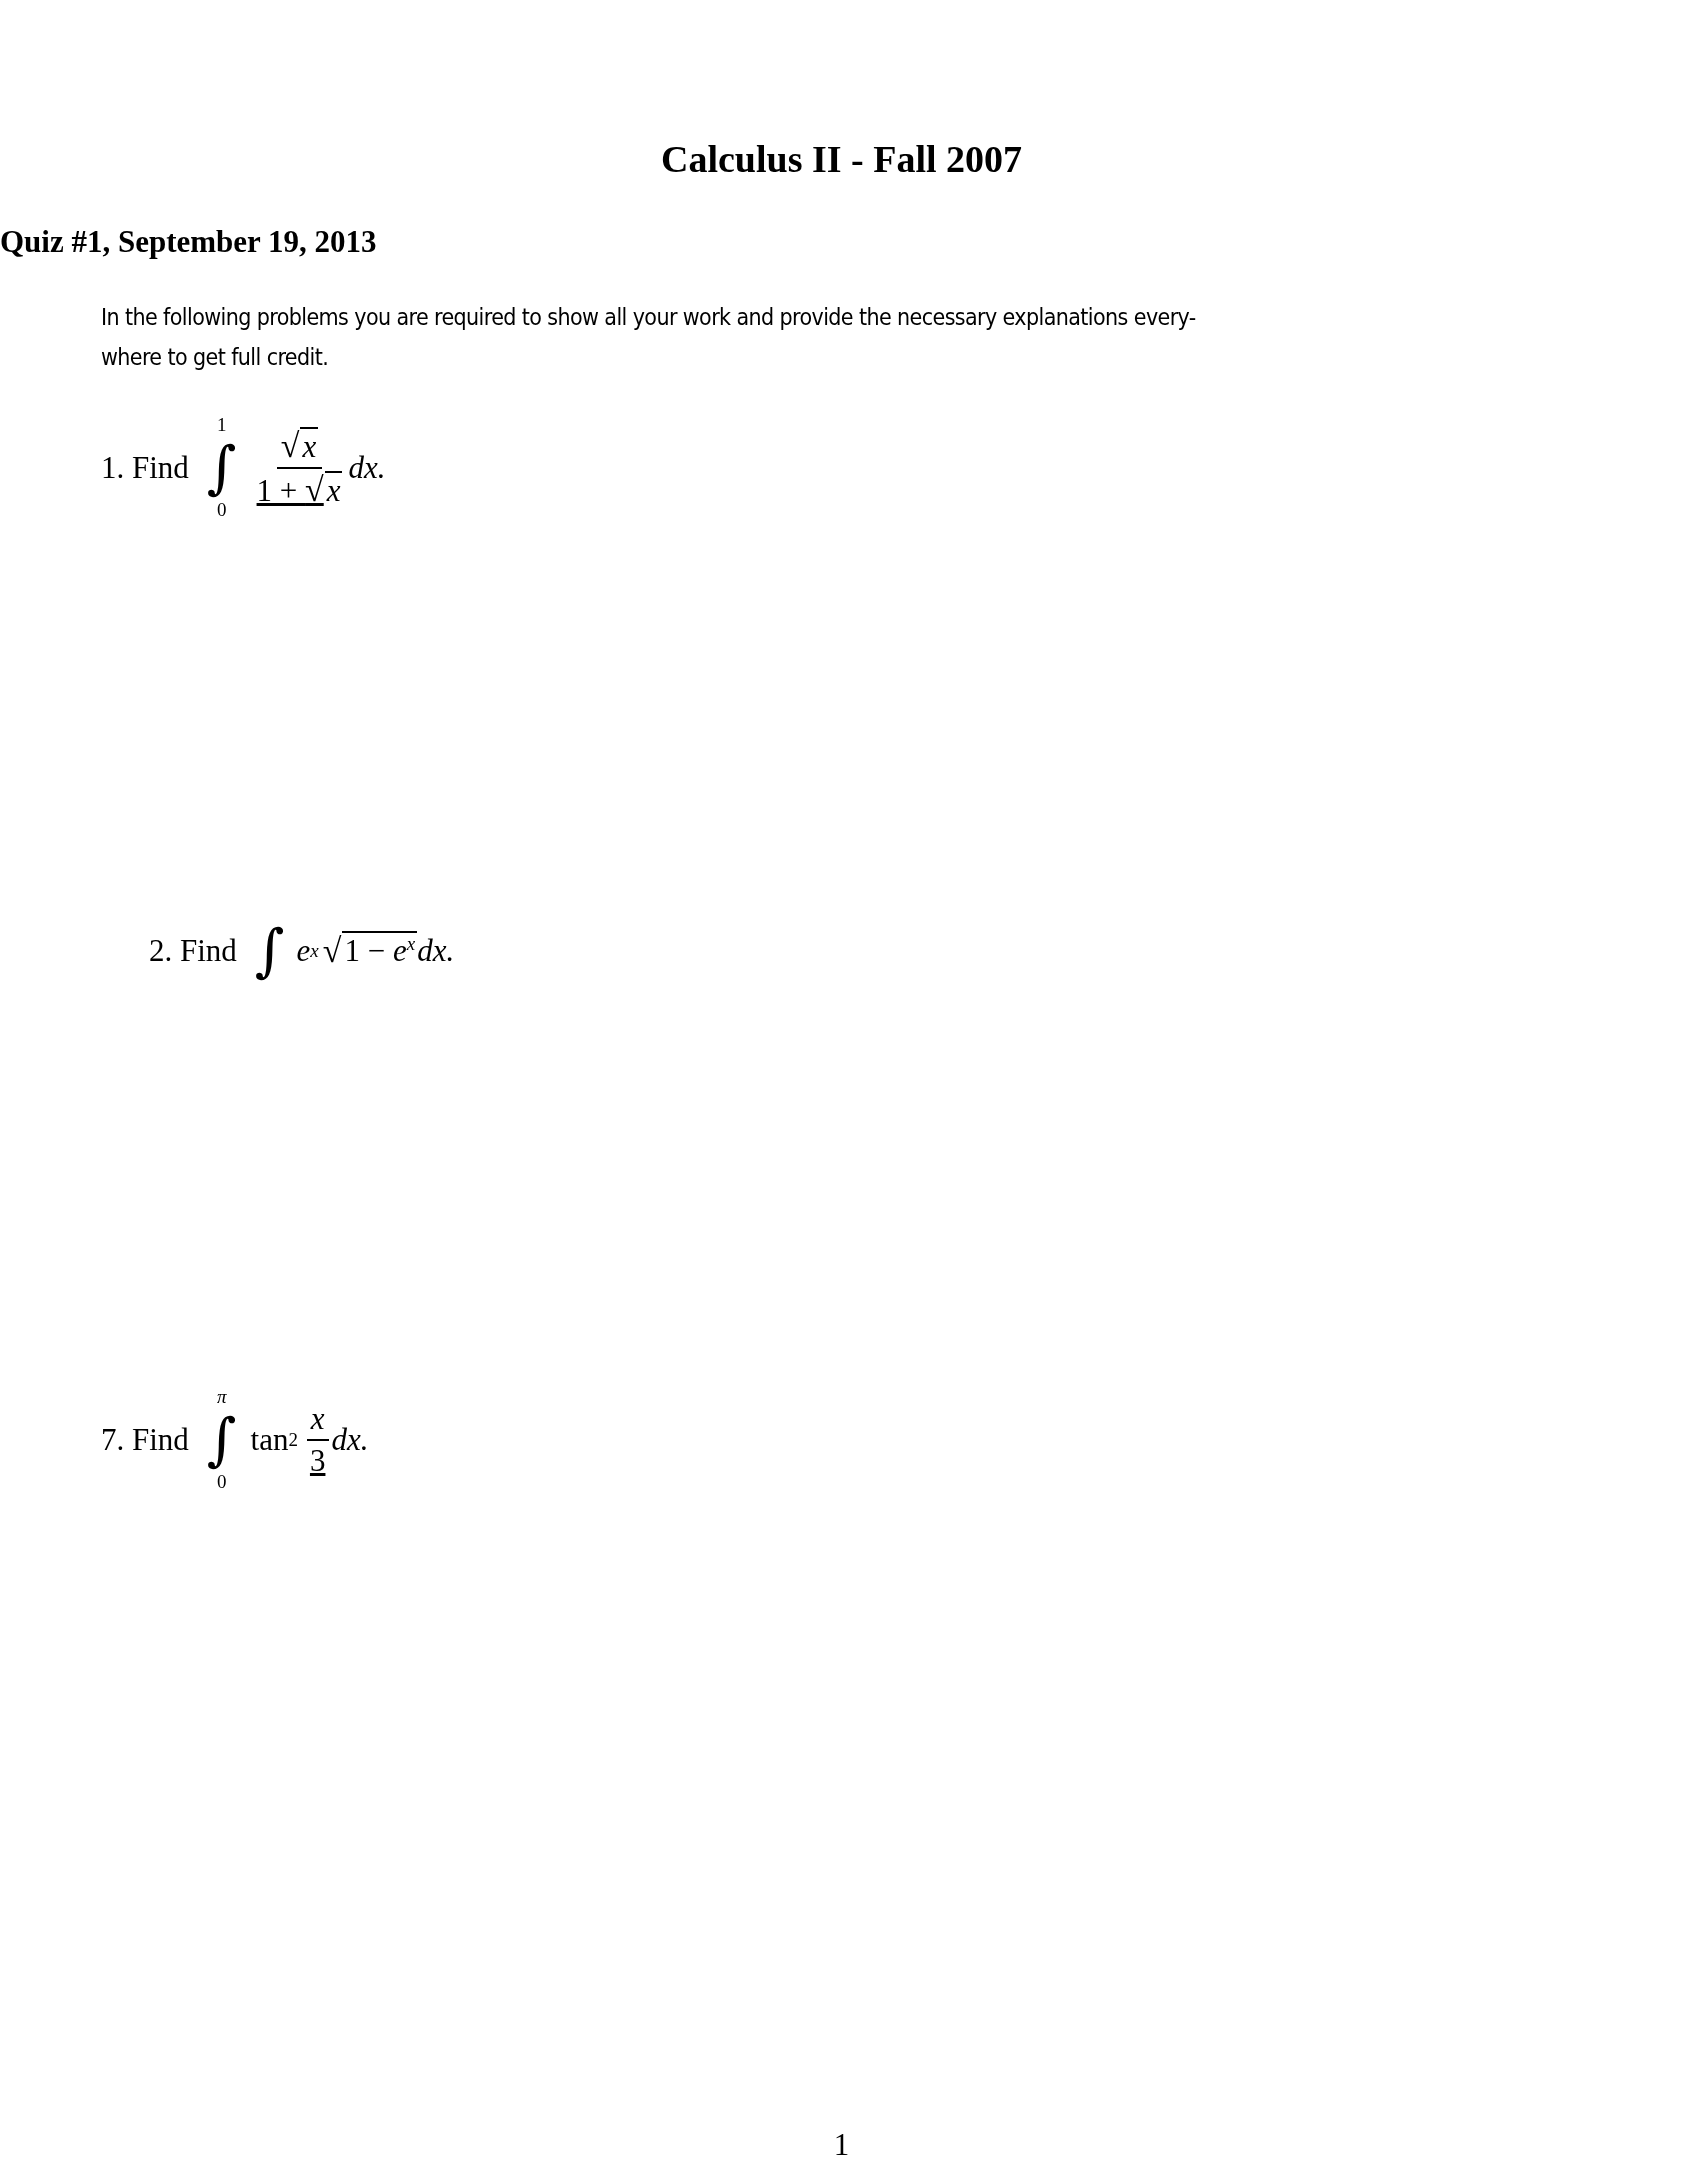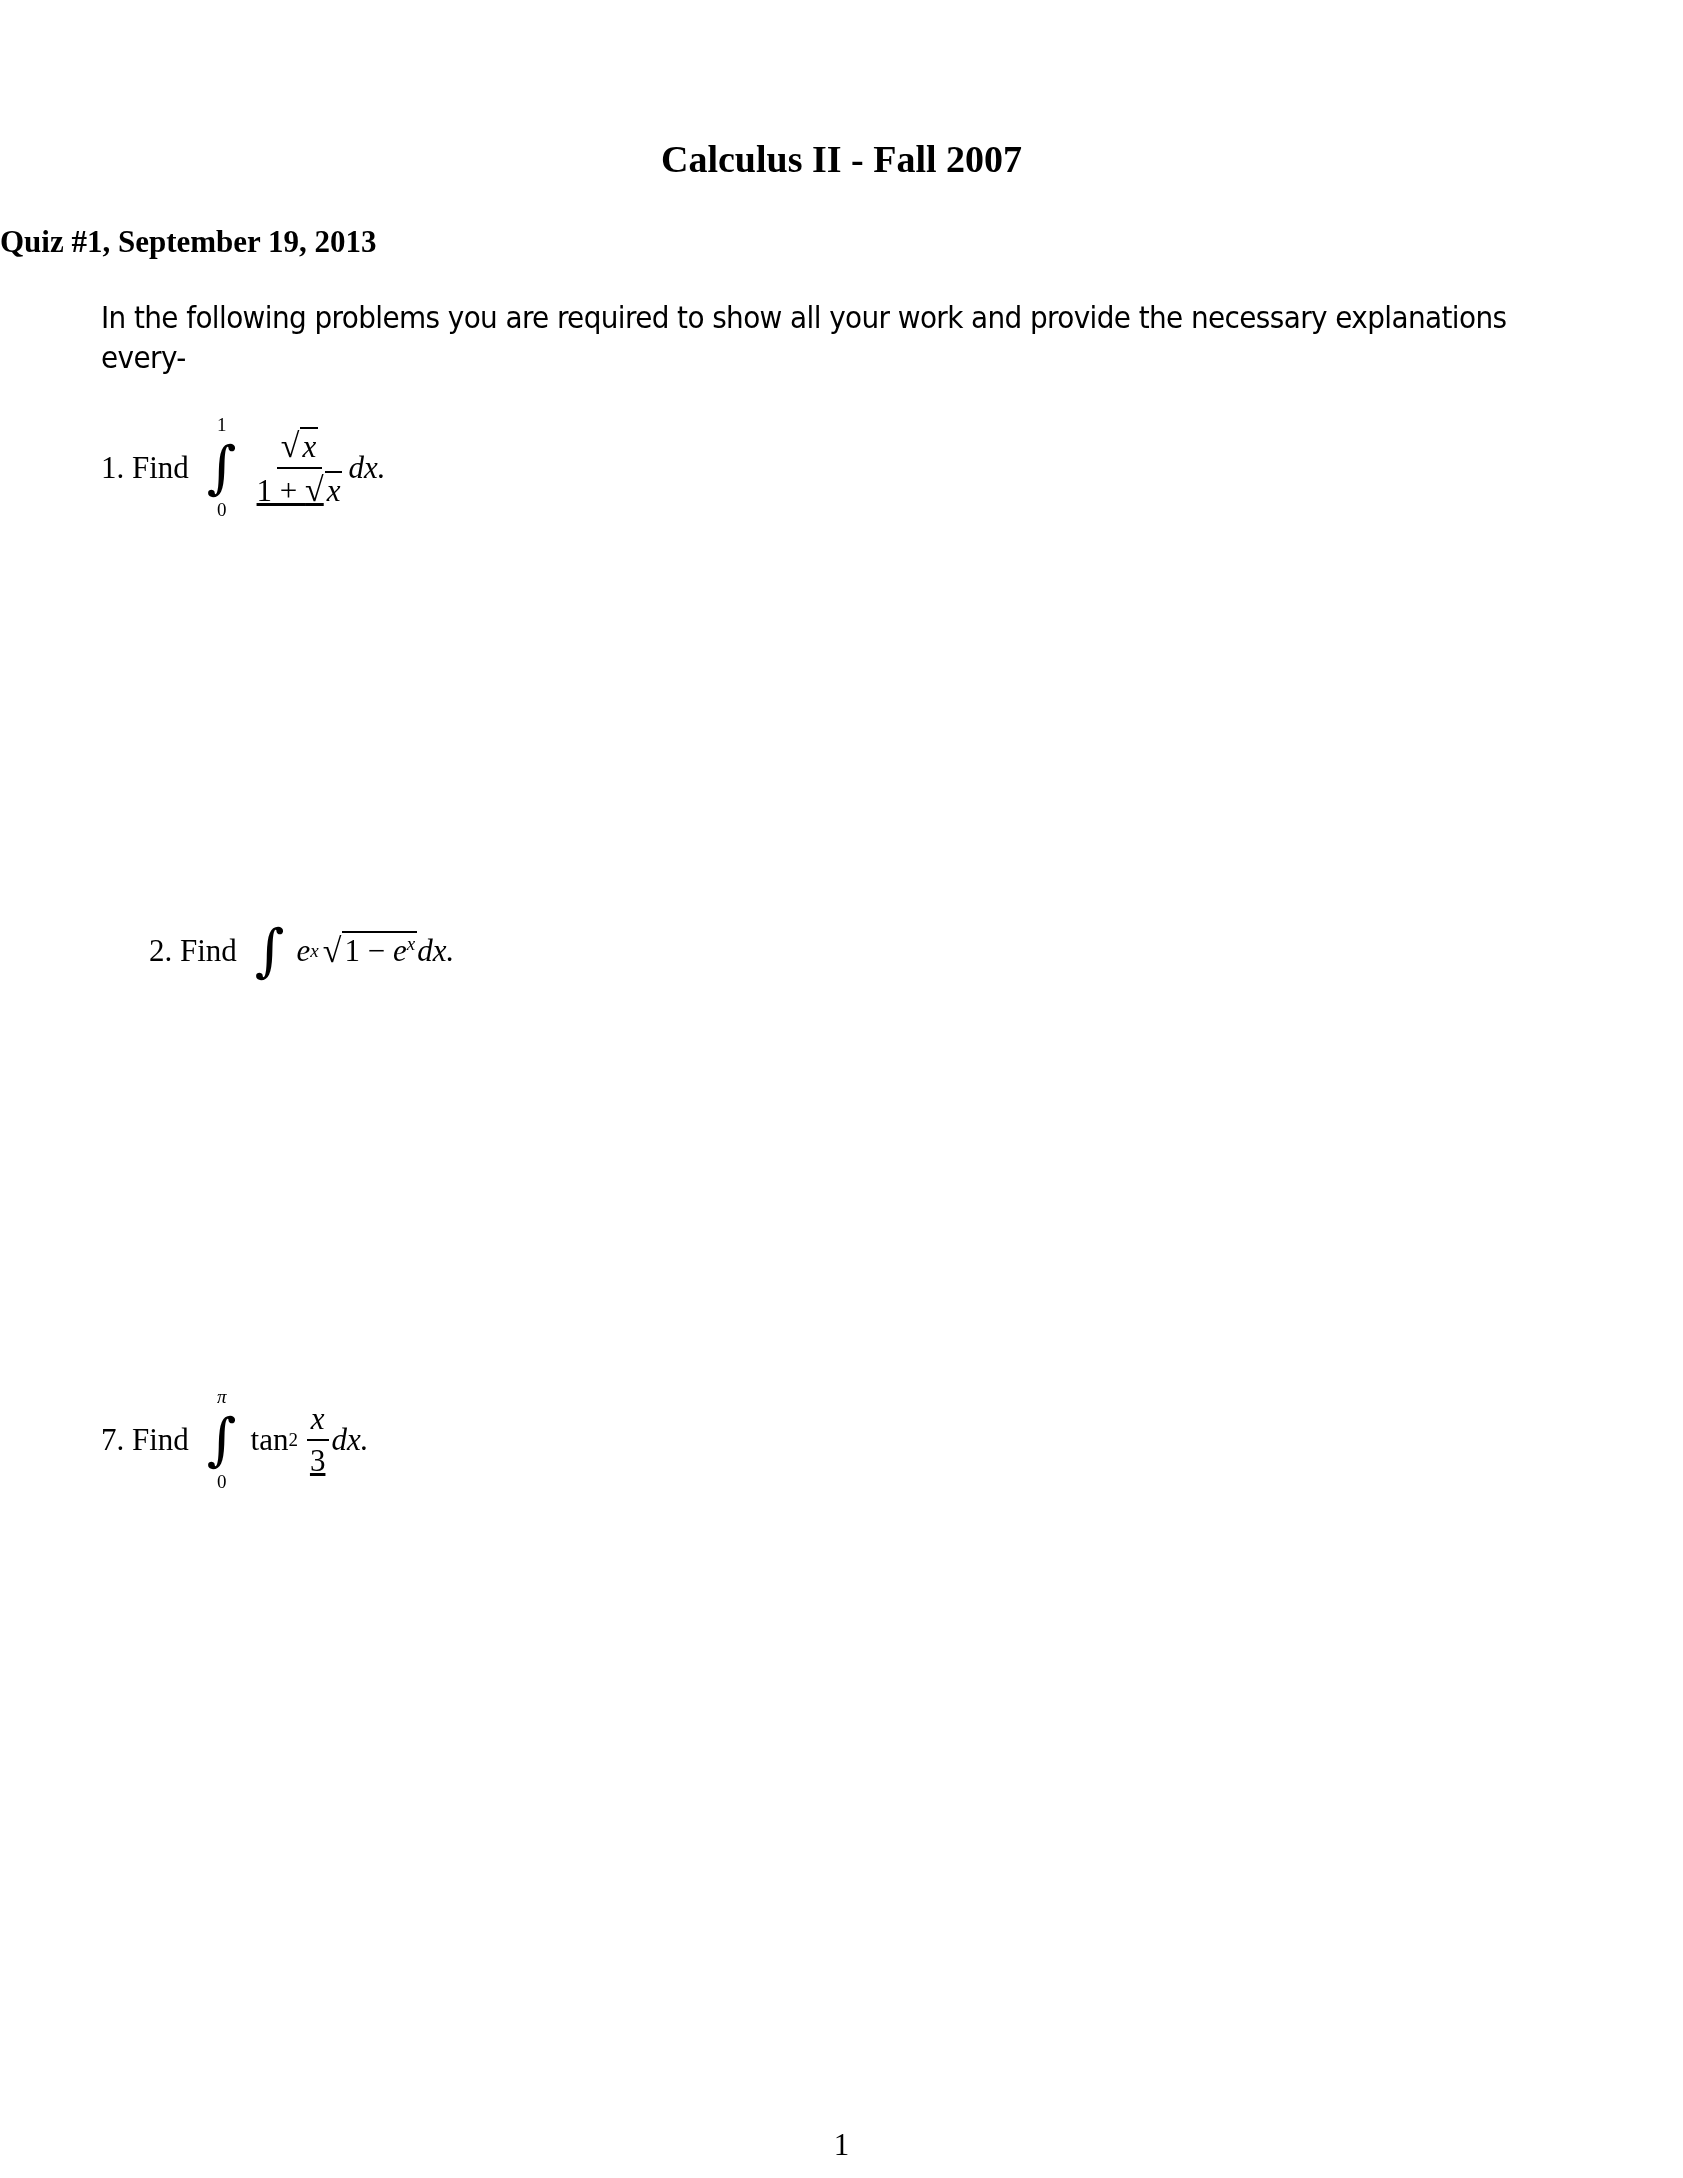--- a/index.html
+++ b/index.html
@@ -1,20 +1,20 @@
 <!DOCTYPE html>
 <html><head>
 <meta charset="utf-8">
 <style>
   html, body { margin:0; padding:0; background:#fff; }
   body { width:1683px; height:2178px; position:relative; color:#000; font-family:"DejaVu Serif", serif; }
   .abs { position:absolute; }
   .title { left:0; width:1683px; text-align:center; top:137px; font-size:38px; font-weight:bold; font-family:"Liberation Serif", serif; }
   .subtitle { left:0; width:1683px; text-align:left; top:224px; font-size:31px; font-weight:bold; font-family:"Liberation Serif", serif; }
-  .intro { left:101px; width:1485px; top:297px; font-size:31px; line-height:40px; font-family:"DejaVu Sans", sans-serif; font-stretch:condensed; letter-spacing:-0.6px; }
+  .intro { left:101px; width:1485px; top:297px; font-size:23px; line-height:40px; font-family:"DejaVu Sans", sans-serif; font-stretch:condensed; letter-spacing:-0.6px; }
   .prob { left:101px; font-size:31px; font-family:"Liberation Serif", serif; display:flex; align-items:center; }
   .lbl { margin-right:18px; white-space:pre; }
   .intwrap { display:inline-flex; flex-direction:column; align-items:center; margin-right:14px; }
   .lim { font-size:19px; line-height:22px; }
   .intsign { font-size:57px; font-style:italic; line-height:63px; font-family:"DejaVu Serif", serif; font-weight:300; }
   .frac { display:inline-flex; flex-direction:column; align-items:center; margin:0 2px; }
   .num { border-bottom:2px solid #000; padding:0 4px 2px; }
   .den { padding:2px 4px 0;text-decoration:underline; }
   .it { font-style:italic; }
   .sqrt { display:inline-block; border-top:2px solid #000; padding:0 2px; margin-left:1px; }
@@ -23,20 +23,21 @@
   .pagenum { left:0; width:1683px; text-align:center; top:2127px; font-size:31px; font-family:"Liberation Serif", serif; }
 </style>
 </head>
 <body>
 
 <div class="abs title">Calculus II - Fall 2007</div>
 <div class="abs subtitle">Quiz #1, September 19, 2013</div>
 
 <div class="abs intro">
   <div>In the following problems you are required to show all your work and provide the necessary explanations every-</div>
+  <div>where to get full credit.</div>
 </div>
 
 <div class="abs prob" style="top:414px;">
   <span class="lbl">1. Find</span>
   <span class="intwrap">
     <span class="lim">1</span>
     <span class="intsign">∫</span>
     <span class="lim">0</span>
   </span>
   <span class="frac">

